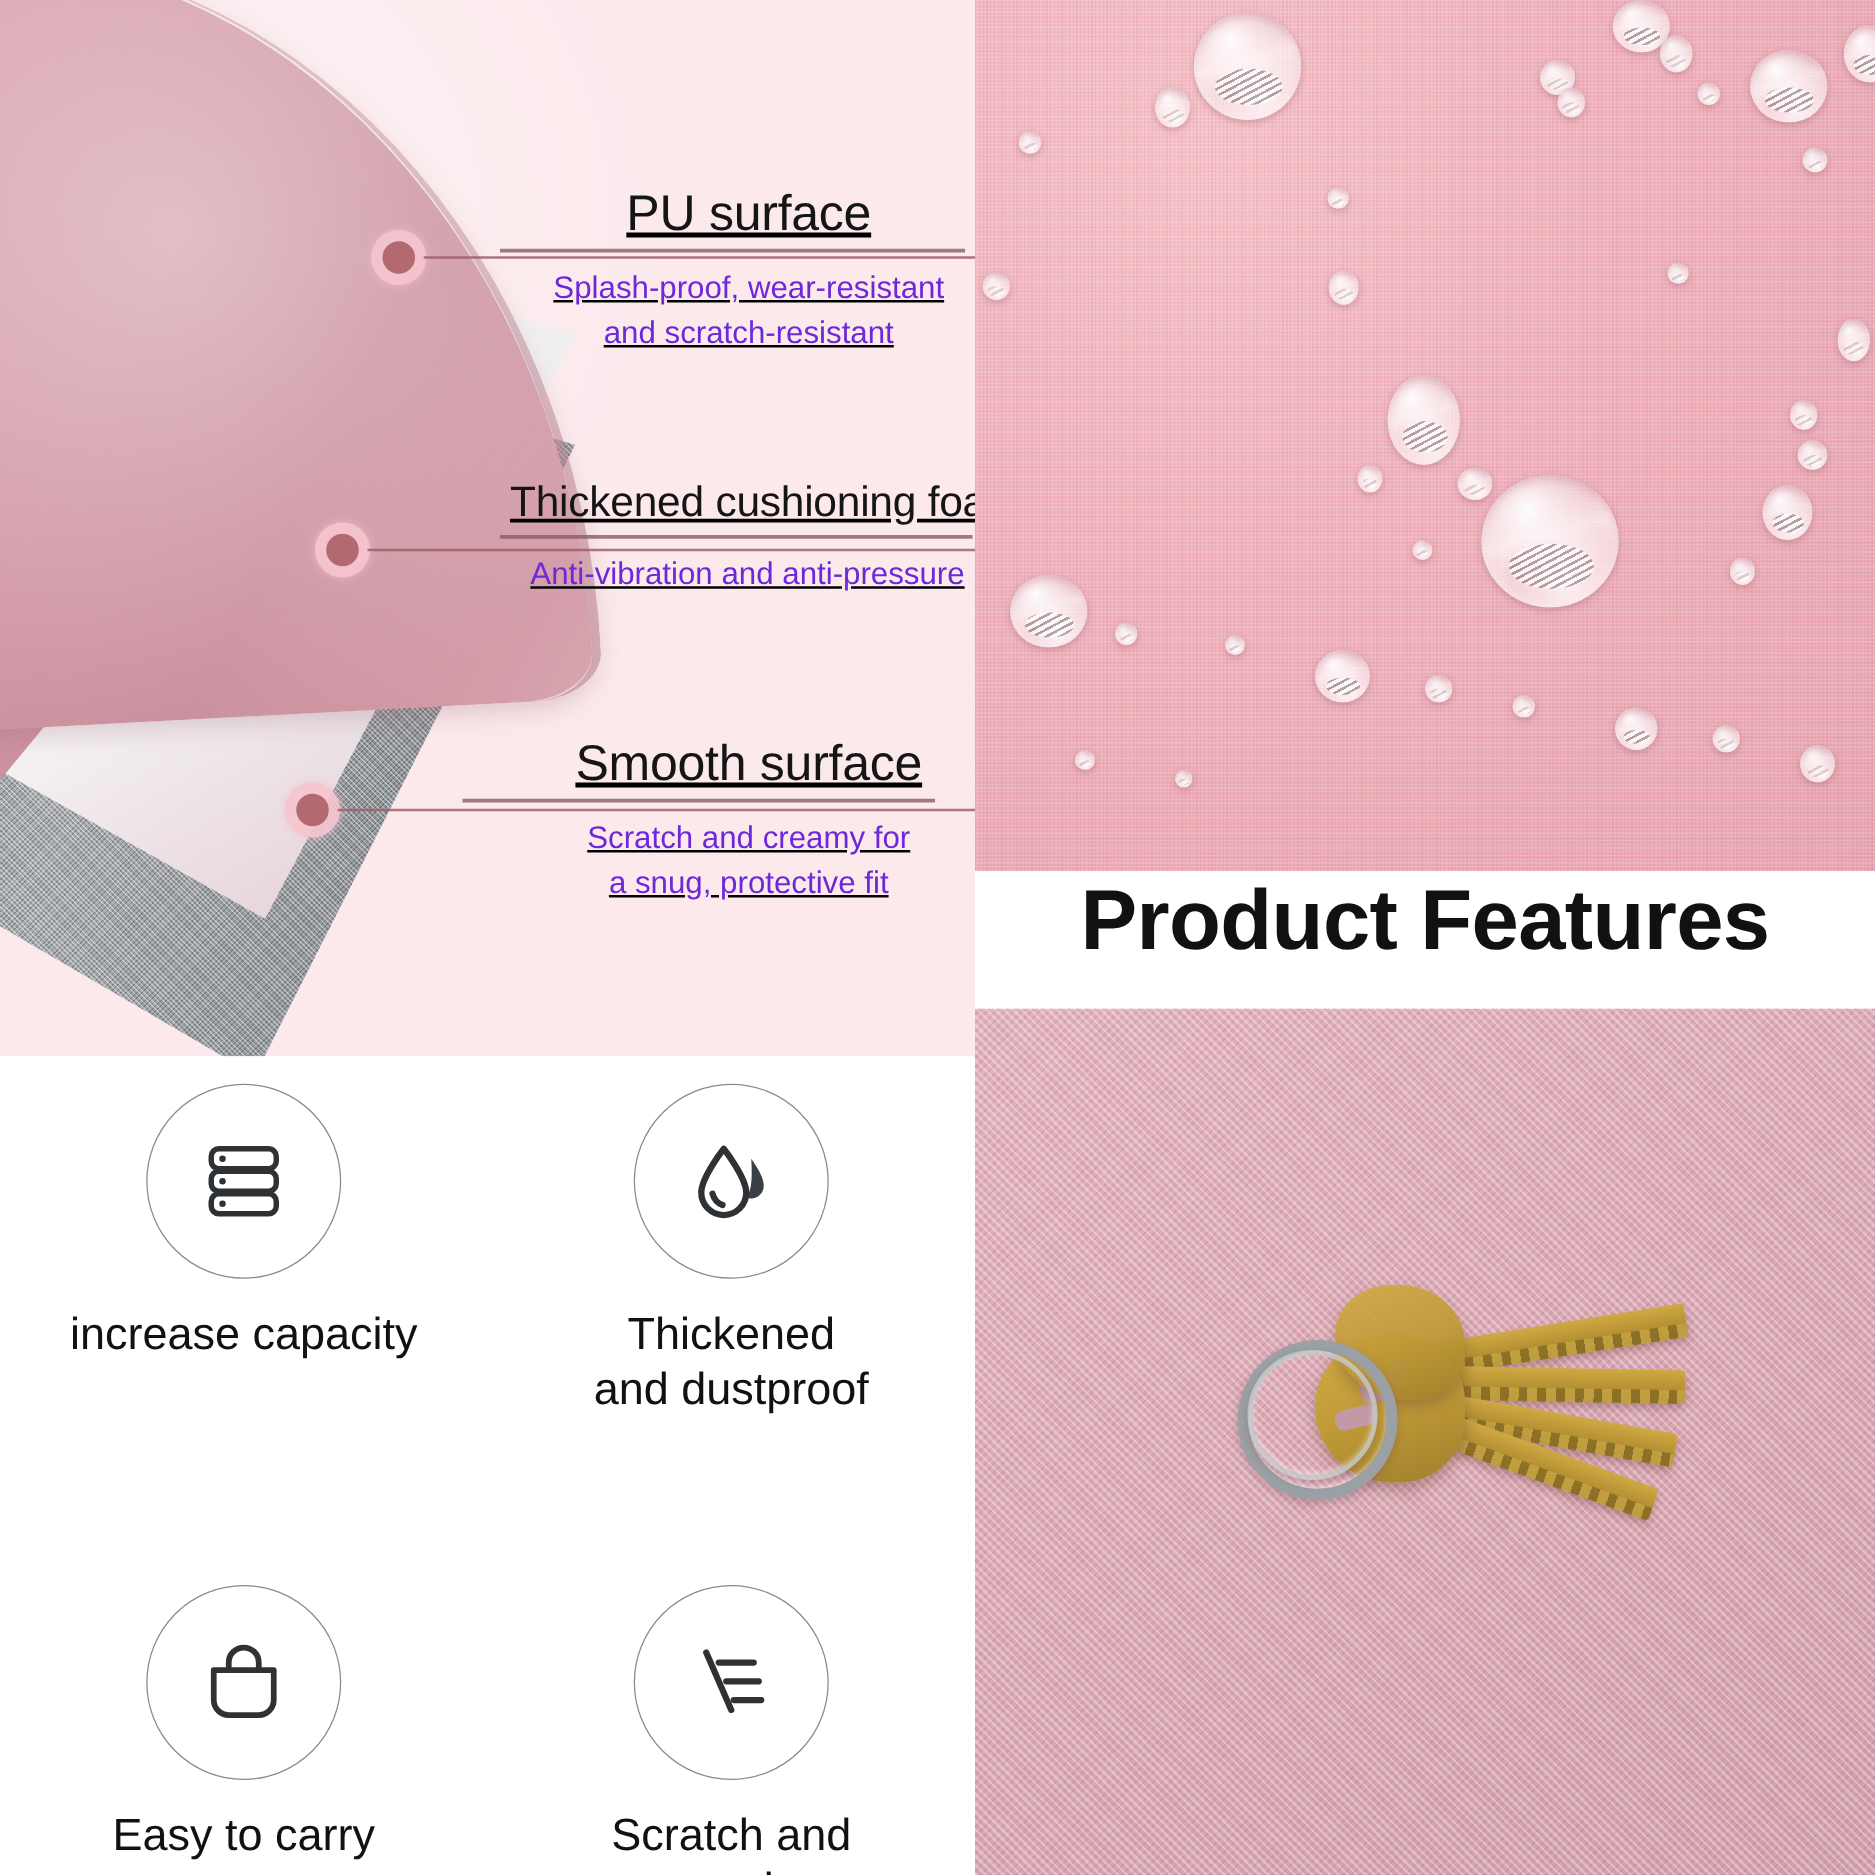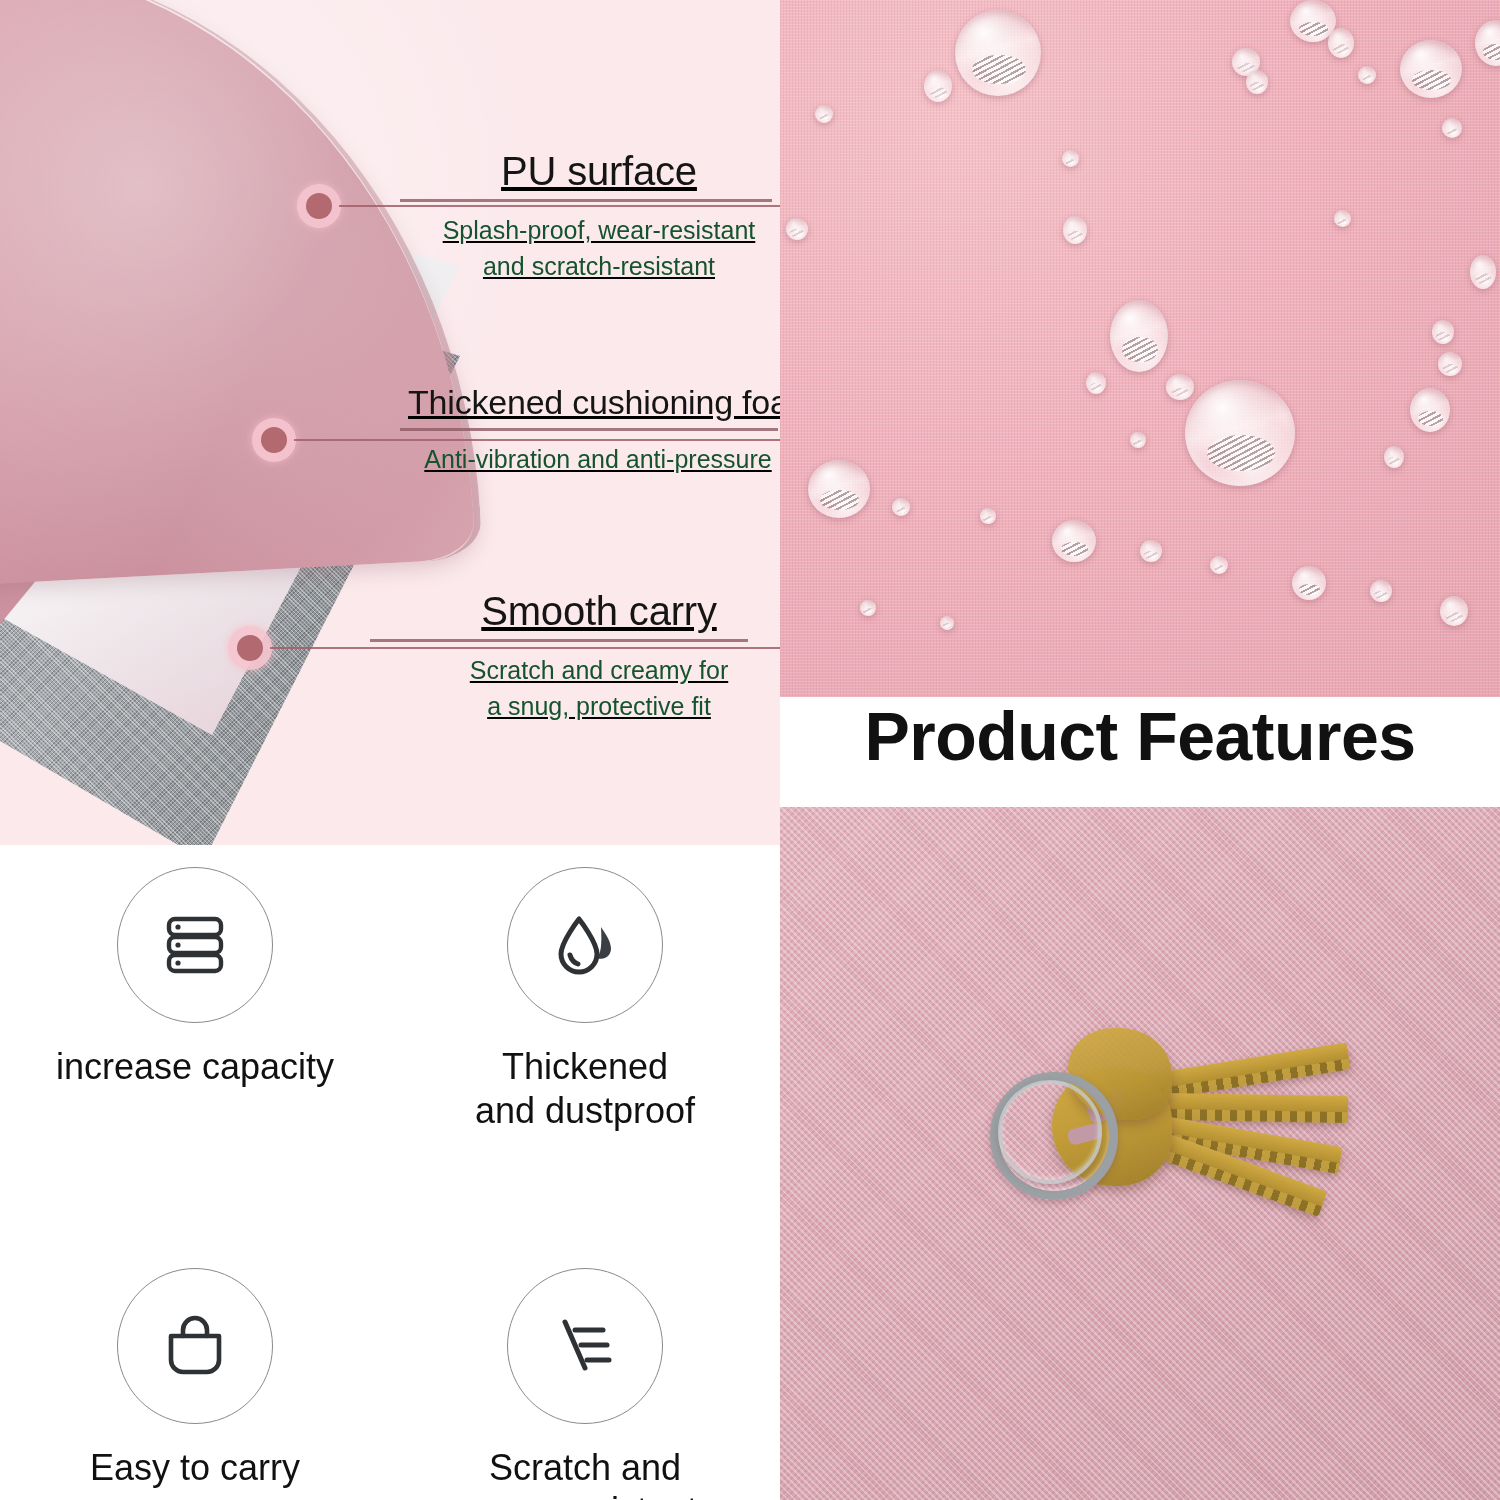--- a/index.html
+++ b/index.html
@@ -87,21 +87,21 @@
   }
   .callout-text{position:absolute;text-align:center;text-decoration:underline;}
   .callout-title{
     font-size:40px;font-weight:400;color:#151515;letter-spacing:-.2px;
     white-space:nowrap;line-height:1.05;
   }
   .callout-rule{
     height:3px;background:#8d5a64;opacity:.8;margin:7px 0 10px 0;
   }
   .callout-sub{
-    font-size:25px;color:#14532d;line-height:1.45;font-weight:400;
+    font-size:25px;color:#6d28d9;line-height:1.45;font-weight:400;
   }
 
   
   .panel-droplets{
     position:absolute;left:780px;top:0;width:720px;height:697px;overflow:hidden;
     background:
       repeating-linear-gradient(0deg, rgba(255,255,255,.14) 0 1px, rgba(0,0,0,0) 1px 3px),
       repeating-linear-gradient(90deg, rgba(190,120,140,.16) 0 1px, rgba(0,0,0,0) 1px 3px),
       radial-gradient(circle at 25% 18%, #f6c2c8 0%, #f0b2bc 45%, #e8a6b1 100%);
   }
@@ -233,21 +233,21 @@
     </div>
 
     <div class="callout" style="left:0;top:0;">
       <div class="dot-wrap" style="left:228px;top:626px;">
         <div class="dot-halo"></div>
         <div class="dot-core"></div>
       </div>
       <div class="leader" style="left:270px;top:647px;width:510px;"></div>
     </div>
     <div class="callout-text" style="left:418px;top:590px;width:362px;">
-      <div class="callout-title">Smooth carry</div>
+      <div class="callout-title">Smooth surface</div>
       <div class="callout-rule" style="width:378px;margin-left:-48px;"></div>
       <div class="callout-sub">Scratch and creamy for</div>
       <div class="callout-sub">a snug, protective fit</div>
     </div>
   </div>
 
   <div class="panel-droplets">
     <div class="drop" style="left:175px;top:10px;width:86px;height:86px;"></div>
     <div class="drop sm" style="left:144px;top:70px;width:28px;height:32px;"></div>
     <div class="drop sm" style="left:35px;top:105px;width:18px;height:18px;"></div>

